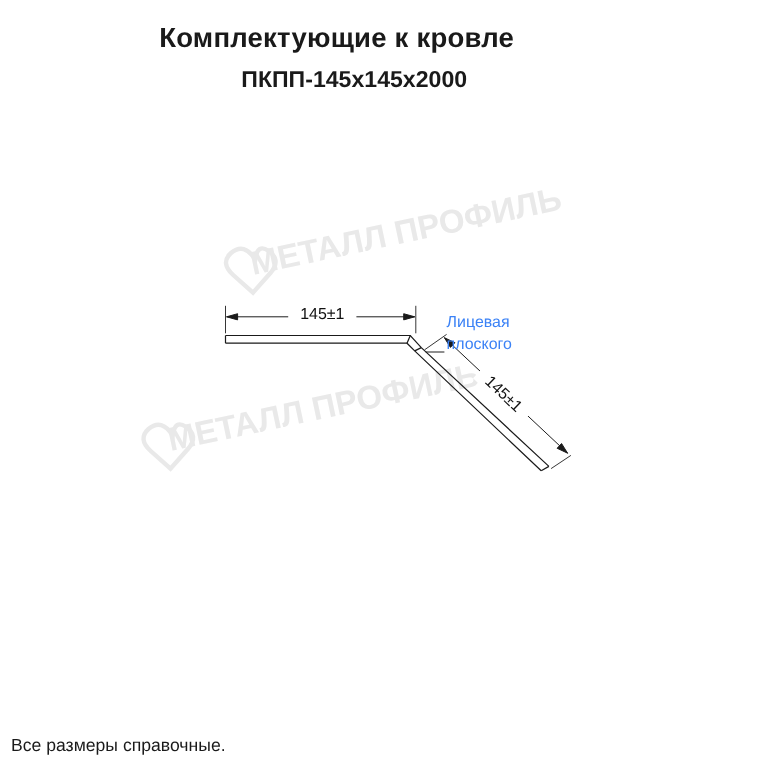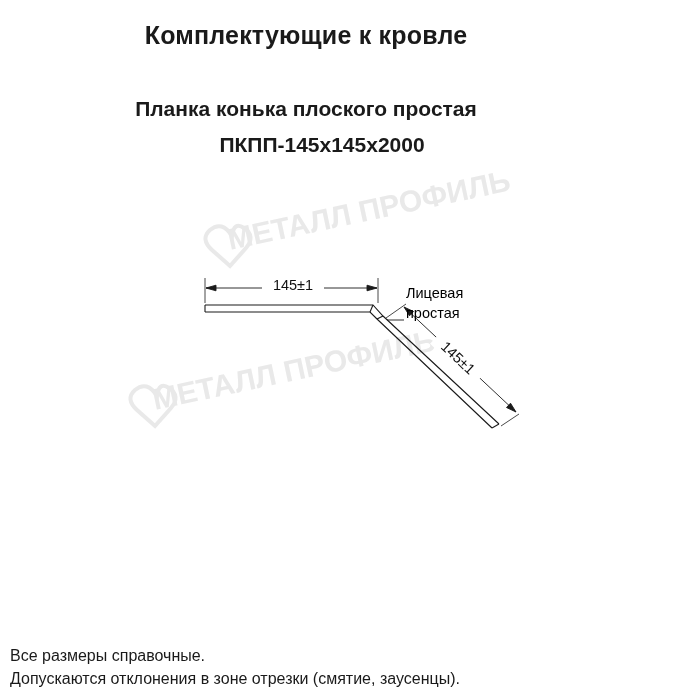--- a/index.html
+++ b/index.html
@@ -72,32 +72,31 @@
     line-height: 1.45;
     color: #1a1a1a;
   }
   .footer div {
     white-space: nowrap;
   }
   .label-face {
     position: absolute;
     font-size: 14.5px;
     line-height: 1.35;
-    color: #000000;
+    color: #3b82f6;
     white-space: nowrap;
   }
 </style>
 </head>
 <body>
 
 <div class="page">
 
   <div class="titles">
     <h1 class="title-main">Комплектующие к кровле</h1>
-    <h2 class="title-sub first">Планка конька плоского простая</h2>
     <h2 class="title-sub second">ПКПП-145x145x2000</h2>
   </div>
 
   <div class="watermarks">
     <svg width="700" height="320" viewBox="0 0 700 320" xmlns="http://www.w3.org/2000/svg">
       <g fill="#e9e9e9" font-family="Liberation Sans, sans-serif" font-size="30" font-weight="bold">
         <text x="230" y="80" transform="rotate(-12 230 80)">МЕТАЛЛ ПРОФИЛЬ</text>
         <text x="155" y="240" transform="rotate(-12 155 240)">МЕТАЛЛ ПРОФИЛЬ</text>
       </g>
       <g fill="none" stroke="#e9e9e9" stroke-width="4">
@@ -149,22 +148,21 @@
         <text x="456" y="192" text-anchor="middle" font-family="Liberation Sans, sans-serif" font-size="14.5" fill="#111">145±1</text>
       </g>
 
       <g stroke="#1a1a1a" stroke-width="0.9" fill="none">
         <path d="M387 150 L404 150"></path>
       </g>
     </svg>
 
     <div class="label-face" style="left:406px; top:114px;">
       <div>Лицевая</div>
-      <div>простая</div>
+      <div>плоского</div>
     </div>
   </div>
 
   <div class="footer">
     <div>Все размеры справочные.</div>
-    <div>Допускаются отклонения в зоне отрезки (смятие, заусенцы).</div>
   </div>
 
 </div>
 
 </body></html>

